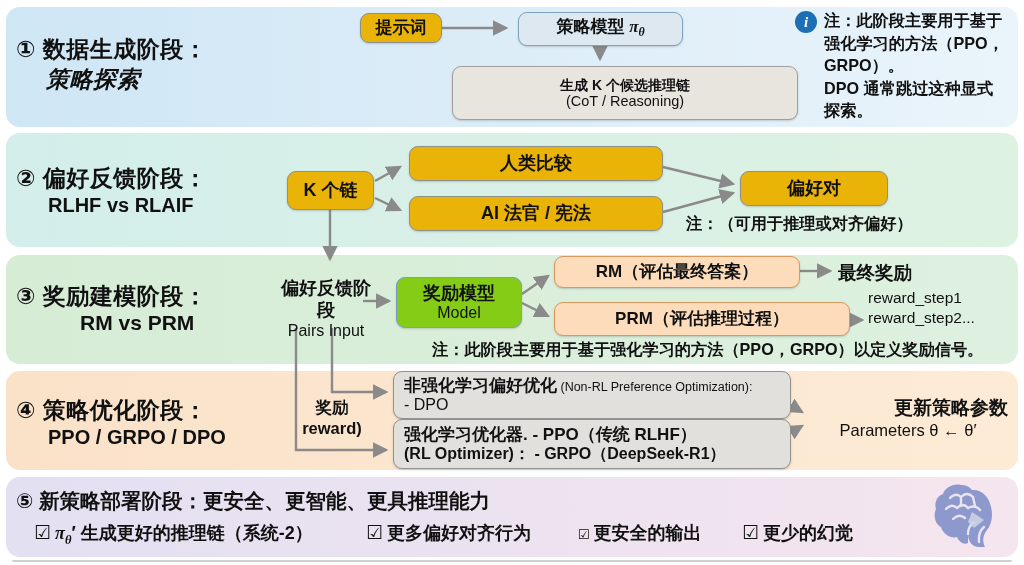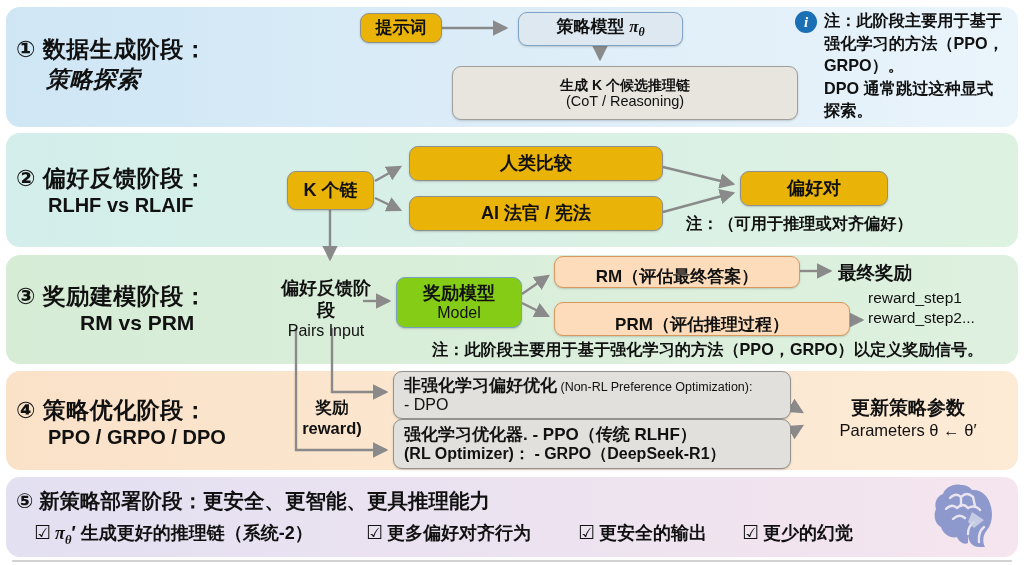--- a/index.html
+++ b/index.html
@@ -21,21 +21,21 @@
     position:absolute;z-index:10;border-radius:9px;border:1.8px solid #8f8f8c;
     background:#eab308;display:flex;flex-direction:column;align-items:center;justify-content:center;
     box-shadow:0 1px 2px rgba(60,60,60,.22);text-align:center;line-height:1.15;
   }
   .box .l1{font-size:18px;font-weight:700;}
   .box .l1s{font-size:17px;font-weight:700;}
   .box .l2{font-size:14.5px;font-weight:400;}
   .warm{background:#e8e5df;border-color:#a09f9c;}
   .blue{background:#dde8f0;border-color:#7fa3c2;}
   .blue2{background:#84cc16;border-color:#76a0c6;}
-  .orange{background:#fcdcba;border-color:#d9995c;justify-content:flex-end;}
+  .orange{background:#fcdcba;border-color:#d9995c;}
   .gray4{background:#e1e0dc;border-color:#93928f;align-items:flex-start;text-align:left;padding:2px 10px;}
   .gray4 .l1{font-size:17px;}
   .gray4 .en{font-size:12.5px;font-weight:400;}
   .note{font-size:16.2px;font-weight:600;}
   .lbl{font-weight:700;}
   .infoicon{
     position:absolute;z-index:10;width:22px;height:22px;border-radius:50%;
     background:var(--info);color:#fff;display:flex;align-items:center;justify-content:center;
     font-size:15px;font-weight:700;font-family:"Liberation Serif","DejaVu Serif",serif;font-style:italic;
   }
@@ -140,33 +140,33 @@
   <div class="box gray4" style="left:393px;top:371px;width:376px;height:42px;">
     <span><span class="l1">非强化学习偏好优化</span><span class="en"> (Non-RL Preference Optimization):</span></span>
     <span style="font-size:16px;">- DPO</span>
   </div>
   <div class="box gray4" style="left:393px;top:419px;width:376px;height:44px;">
     <span class="l1">强化学习优化器. - PPO（传统 RLHF）</span>
     <span style="font-size:16px;font-weight:600;">(RL Optimizer)： - GRPO（DeepSeek-R1）</span>
   </div>
 
   <div class="abs ctext" style="left:808px;top:396px;width:200px;line-height:1.25;">
-    <div class="lbl" style="font-size:19px;">更新策略参数</div>
+    <div class="lbl" style="font-size:19px;text-align:right;">更新策略参数</div>
     <div style="font-size:16.5px;">Parameters θ ← θ′</div>
   </div>
 
   <div class="abs" style="left:16px;top:487px;font-size:20.5px;font-weight:700;">⑤ 新策略部署阶段：更安全、更智能、更具推理能力</div>
 
   <div class="abs check" style="left:34px;top:521px;">
     <span class="cb">☑</span><i style="font-family:'Liberation Serif','DejaVu Serif',serif;">π</i><sub style="font-family:'Liberation Serif','DejaVu Serif',serif;font-style:italic;">θ</sub><span>′ 生成更好的推理链（系统-2）</span>
   </div>
   <div class="abs check" style="left:366px;top:521px;">
     <span class="cb">☑</span><span>更多偏好对齐行为</span>
   </div>
-  <div class="abs check" style="left:578px;top:521px;">
+  <div class="abs check" style="left:578px;top:521px;font-family:Liberation Mono, monospace;">
     <span class="cb">☑</span><span>更安全的输出</span>
   </div>
   <div class="abs check" style="left:742px;top:521px;">
     <span class="cb">☑</span><span>更少的幻觉</span>
   </div>
 
   <svg class="abs" style="left:932px;top:482px;z-index:10;" width="62" height="68" viewBox="0 0 62 68">
     <path fill="var(--brain)" d="M29 3 C21 1 13 6 11 12 C5 14 2 21 4 27 C1 33 3 42 9 45 C11 52 19 57 25 55 C27 60 32 63 36 61 L36 52 C36 59 40 65 47 65 L53 65 C50 59 51 53 55 48 C60 42 61 33 59 25 C57 14 49 7 40 8 C37 4 33 3 29 3 Z"></path>
     <g fill="none" stroke="#e9e4f0" stroke-width="2.4" stroke-linecap="round">
       <path d="M18 16 Q24 10 29 15"></path>

